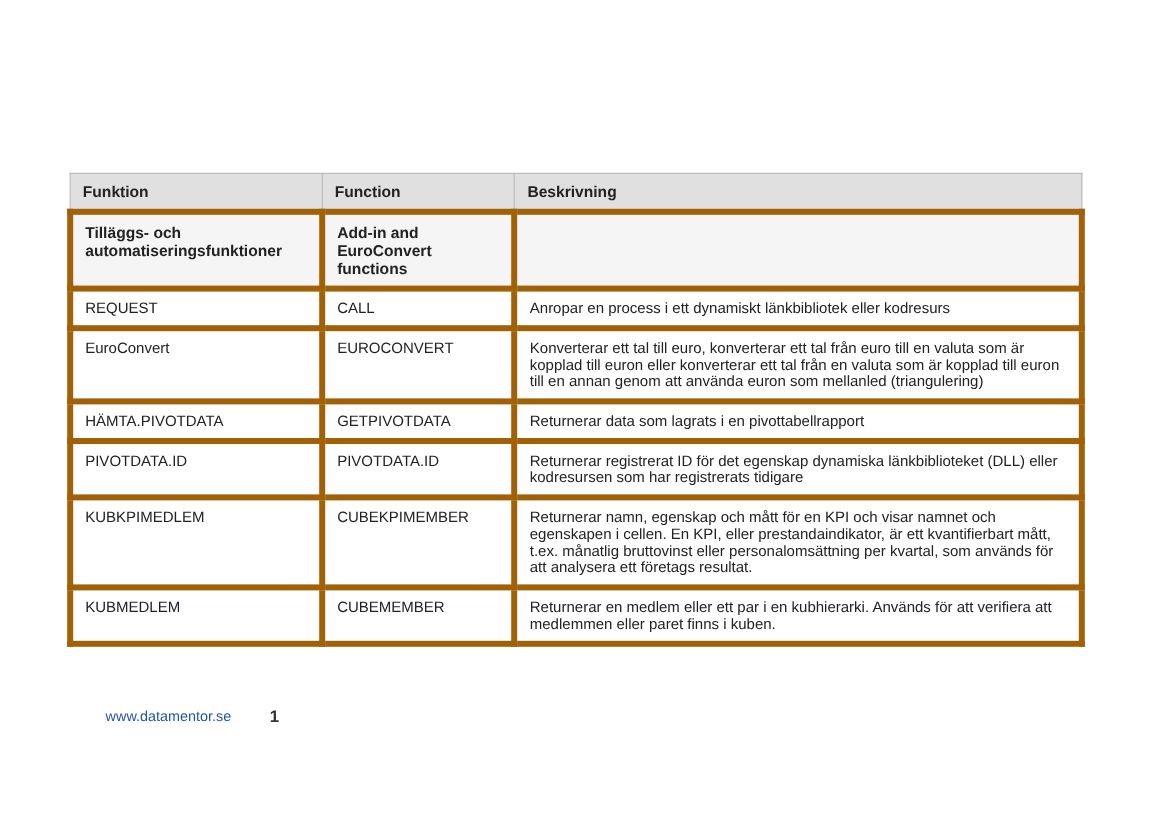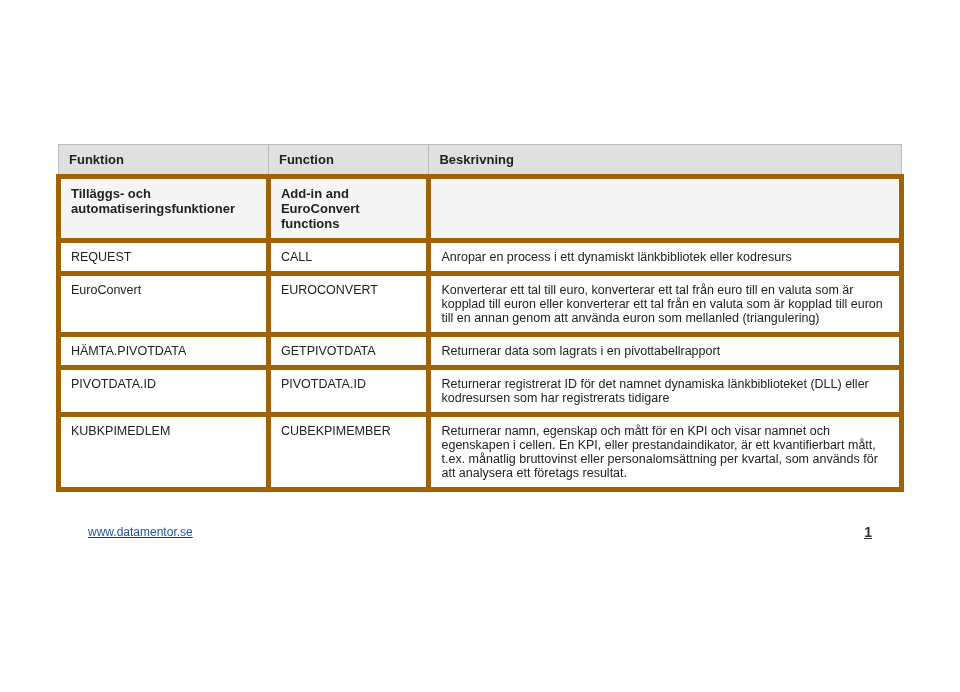--- a/index.html
+++ b/index.html
@@ -41,25 +41,25 @@
       padding: 7px 10px;
       vertical-align: top;
     }
     .section-row td {
       background: #f5f5f5;
       font-weight: bold;
       font-size: 13px;
     }
     .footer {
       display: flex;
-      justify-content: space-between;
+      justify-content: flex-start;
       align-items: center;
+      margin-top: 18px;
       font-size: 12px;
       color: #333;
-      text-decoration: underline;
     }
     .footer-url {
       color: #2255aa;
       text-decoration: none;
     }
     .footer-page {
       font-size: 14px;
       font-weight: bold;
     }
   </style>
@@ -94,26 +94,31 @@
         <td>Konverterar ett tal till euro, konverterar ett tal från euro till en valuta som är kopplad till euron eller konverterar ett tal från en valuta som är kopplad till euron till en annan genom att använda euron som mellanled (triangulering)</td>
       </tr>
       <tr>
         <td>HÄMTA.PIVOTDATA</td>
         <td>GETPIVOTDATA</td>
         <td>Returnerar data som lagrats i en pivottabellrapport</td>
       </tr>
       <tr>
         <td>PIVOTDATA.ID</td>
         <td>PIVOTDATA.ID</td>
-        <td>Returnerar registrerat ID för det namnet dynamiska länkbiblioteket (DLL) eller kodresursen som har registrerats tidigare</td>
+        <td>Returnerar registrerat ID för det egenskap dynamiska länkbiblioteket (DLL) eller kodresursen som har registrerats tidigare</td>
       </tr>
       <tr>
         <td>KUBKPIMEDLEM</td>
         <td>CUBEKPIMEMBER</td>
         <td>Returnerar namn, egenskap och mått för en KPI och visar namnet och egenskapen i cellen. En KPI, eller prestandaindikator, är ett kvantifierbart mått, t.ex. månatlig bruttovinst eller personalomsättning per kvartal, som används för att analysera ett företags resultat.</td>
+      </tr>
+      <tr>
+        <td>KUBMEDLEM</td>
+        <td>CUBEMEMBER</td>
+        <td>Returnerar en medlem eller ett par i en kubhierarki. Används för att verifiera att medlemmen eller paret finns i kuben.</td>
       </tr>
     </tbody>
 </table>
 
 <div class="footer">
   <a class="footer-url">www.datamentor.se</a>
   <span class="footer-page">1</span>
 </div>
 
 </body></html>

